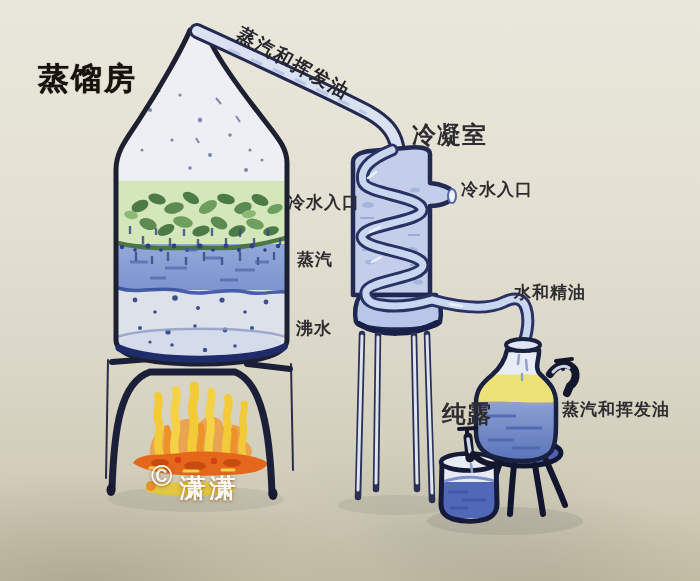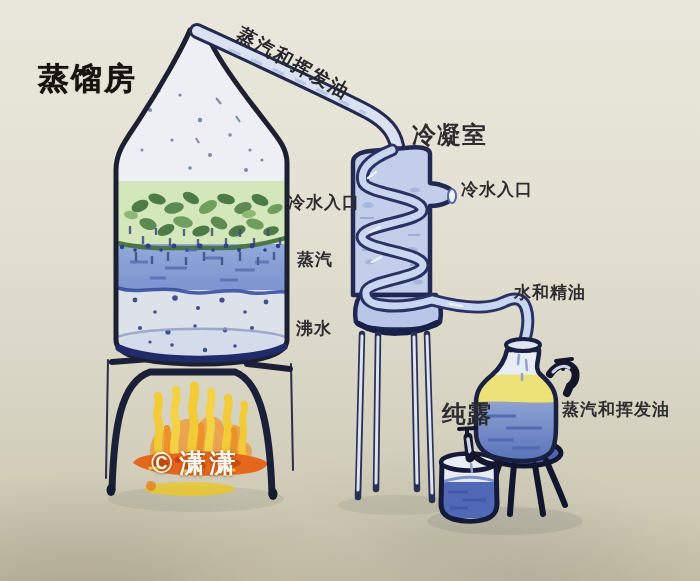--- a/index.html
+++ b/index.html
@@ -24,21 +24,21 @@
   .lbl-rot{
     transform:rotate(29deg);transform-origin:left top;font-size:19px;
     letter-spacing:2px;color:#26262c;
   }
   .watermark{
     position:absolute;z-index:3;display:flex;align-items:center;gap:7px;
     color:rgba(255,255,255,.95);font-weight:700;
     text-shadow:0 1px 2px rgba(150,80,10,.6), 0 0 4px rgba(120,60,0,.35);
   }
   .watermark .wm-sym{font-size:29px;}
-  .watermark .wm-name{font-size:26px;letter-spacing:4px;}
+  .watermark .wm-name{font-size:26px;letter-spacing:4px;margin-top:25px;}
 </style>
 </head>
 <body>
 
 <div id="stage">
 
 <svg id="art" width="700" height="581" viewBox="0 0 700 581">
   <defs>
     <path id="stillShape" d="M 190,30 C 183,47 160,88 139,120 C 125,141 116,152 116,170
       L 116,340 C 116,357 152,364 201,364 C 250,364 287,357 287,340 L 287,163

